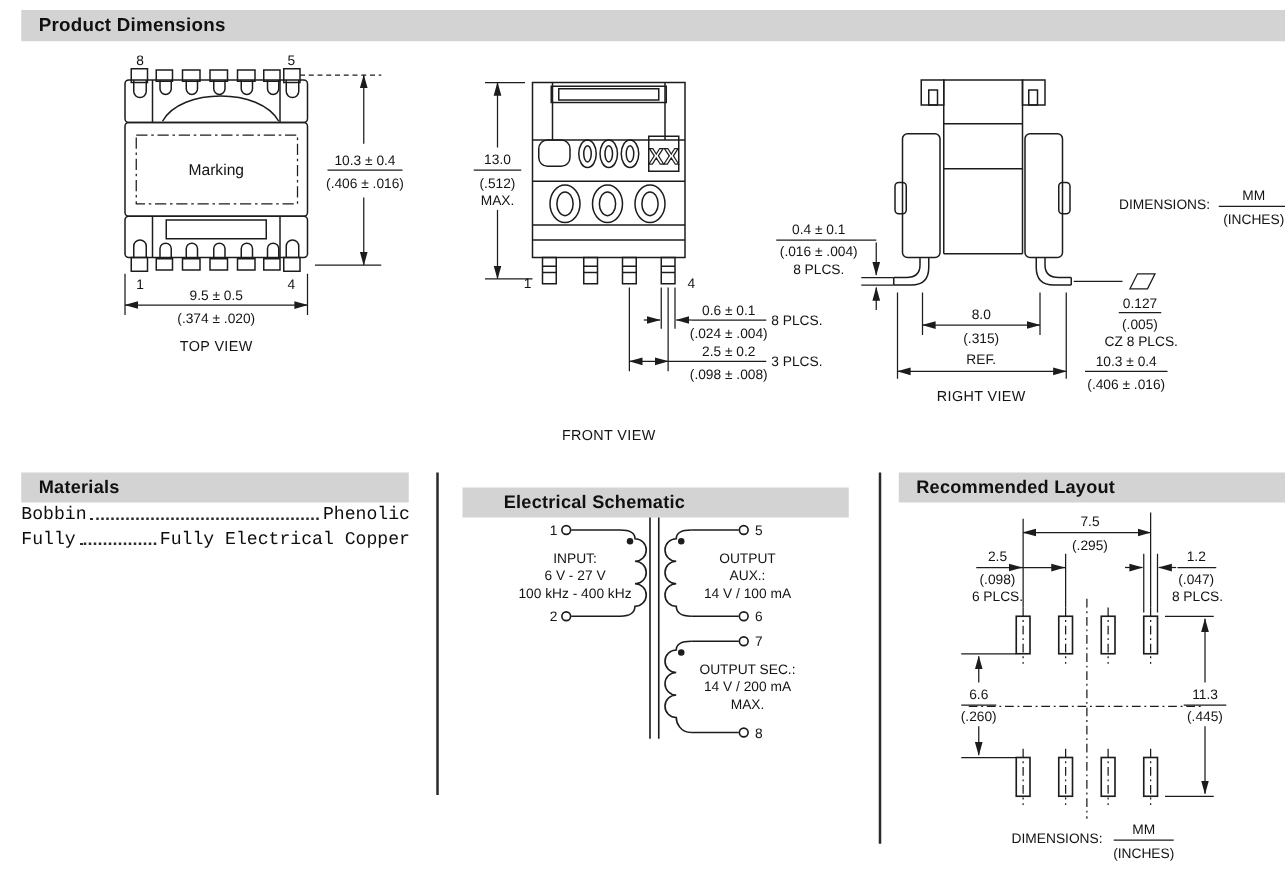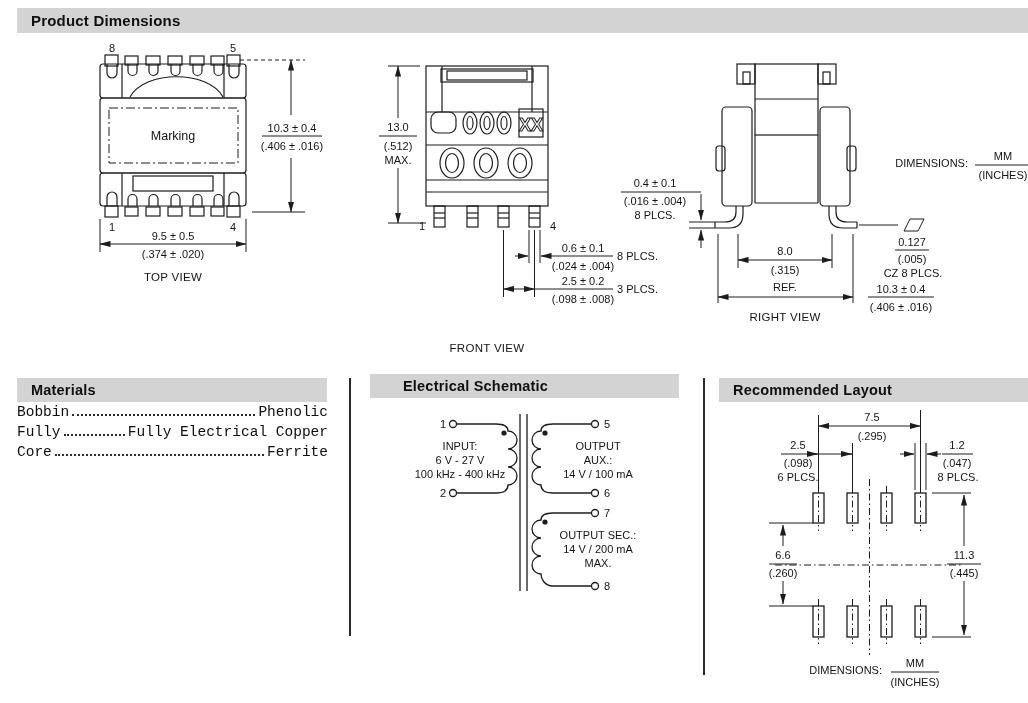--- a/index.html
+++ b/index.html
@@ -30,21 +30,21 @@
 <body>
 
 <div class="page">
 
   <div class="hbar" style="left:5px;top:8px;width:1013px;">
     <span>Product Dimensions</span>
   </div>
   <div class="hbar small" style="left:5px;top:378px;width:310px;">
     <span>Materials</span>
   </div>
-  <div class="hbar small" style="left:358px;top:374px;width:309px;padding-left:33px;">
+  <div class="hbar small" style="left:358px;top:390px;width:309px;padding-left:33px;">
     <span>Electrical Schematic</span>
   </div>
   <div class="hbar small" style="left:707px;top:378px;width:310px;">
     <span>Recommended Layout</span>
   </div>
 
   <div class="vdiv" style="left:337px;top:378px;height:258px;"></div>
   <div class="vdiv" style="left:691px;top:378px;height:297px;"></div>
 
   <svg style="left:0;top:36px;" width="1028" height="332" viewBox="0 36 1028 332">
@@ -248,25 +248,20 @@
     <div class="mat-row">
       <span class="mat-label">Bobbin</span>
       <span class="mat-dots"></span>
       <span class="mat-value">Phenolic</span>
     </div>
     <div class="mat-row">
       <span class="mat-label">Fully</span>
       <span class="mat-dots"></span>
       <span class="mat-value">Fully Electrical Copper</span>
     </div>
-    <div class="mat-row">
-      <span class="mat-label">Core</span>
-      <span class="mat-dots"></span>
-      <span class="mat-value">Ferrite</span>
-    </div>
   </div>
 
   <svg style="left:350px;top:405px;" width="330" height="270" viewBox="350 405 330 270">
     <g class="thin" style="stroke-width:1.3">
       <line x1="445" y1="424" x2="484" y2="424"></line>
       <line x1="445" y1="493" x2="484" y2="493"></line>
       <path d="M484,424 C493,424 496,427 496,431 a9,9 0 0 1 0,18 a9,9 0 0 1 0,18 a9,9 0 0 1 0,18 C496,489 493,493 484,493"></path>
       <line x1="541" y1="424" x2="579" y2="424"></line>
       <line x1="541" y1="493" x2="579" y2="493"></line>
       <path d="M541,424 C532,424 529,427 529,431 a9,9 0 0 0 0,18 a9,9 0 0 0 0,18 a9,9 0 0 0 0,18 C529,489 532,493 541,493"></path>

